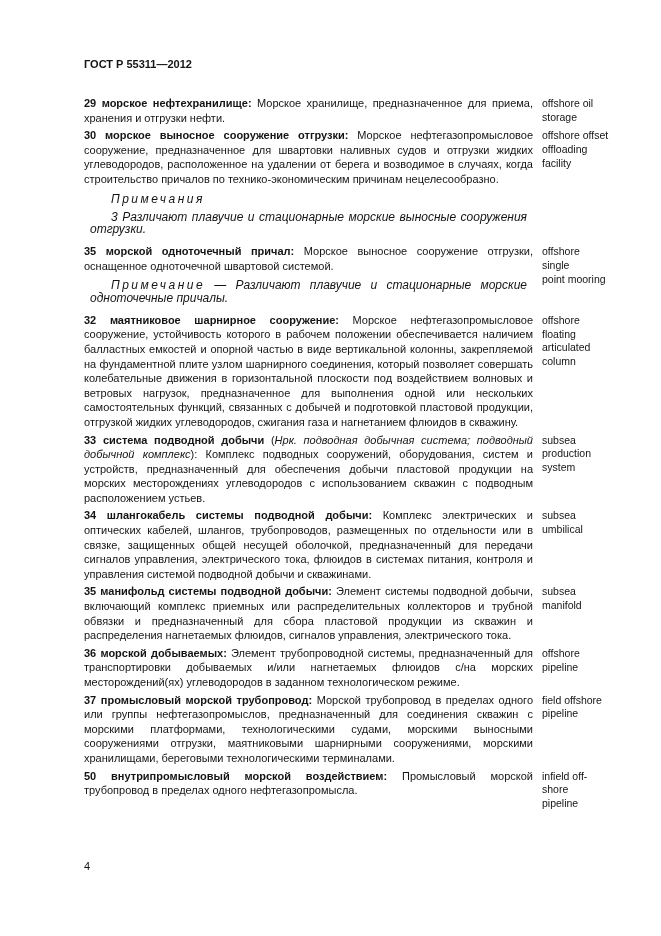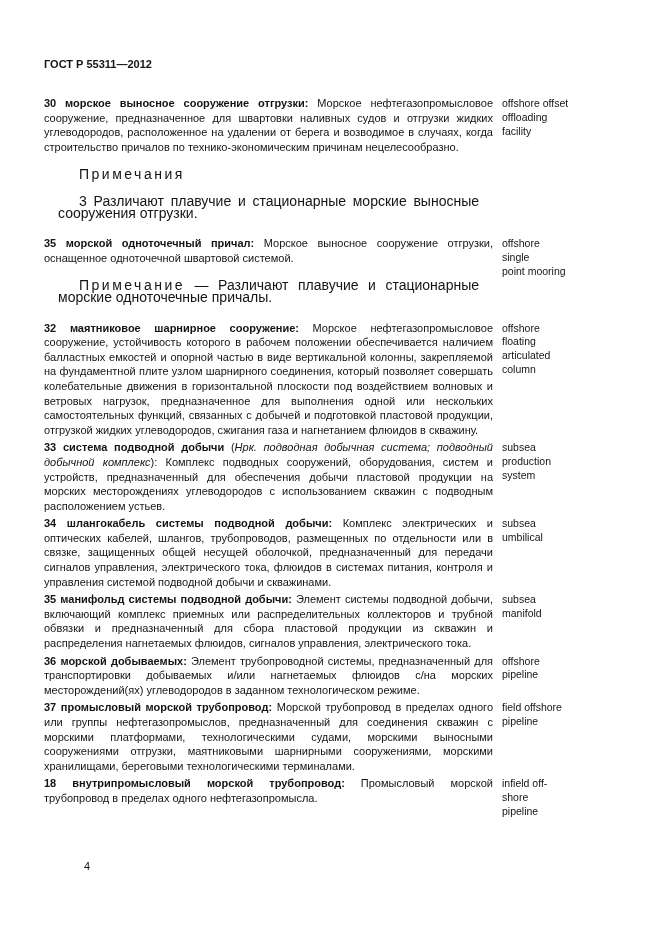--- a/index.html
+++ b/index.html
@@ -6,21 +6,21 @@
     margin: 0;
     padding: 0;
     background: #ffffff;
   }
   .page {
     width: 661px;
     height: 936px;
     background: #ffffff;
     position: relative;
     box-sizing: border-box;
-    padding: 58px 14px 0 44px;
+    padding: 58px 14px 0 84px;
     color: #141414;
     font-family: "Liberation Sans", "DejaVu Sans", sans-serif;
     overflow: hidden;
   }
   .doc-header {
     font-weight: bold;
     font-size: 11px;
     line-height: 13px;
     margin: 0 0 25px 0;
   }
@@ -48,42 +48,49 @@
     width: 100px;
     font-size: 10.5px;
     line-height: 13.8px;
     padding-top: 1px;
     text-align: left;
   }
   .note {
     margin: 4px 0 4px 0;
   }
   .note-p {
-    margin: 14px;
-    font-size: 14px;
+    margin: 6px;
+    font-size: 12px;
     line-height: 12.2px;
     text-indent: 21px;
     text-align: justify;
+    font-style: italic;
   }
   .note-label {
     letter-spacing: 2.5px;
   }
   .page-number {
     position: absolute;
     left: 84px;
     top: 860px;
     font-size: 11px;
   }
 </style>
 </head>
 <body>
 
 <div class="page">
   <div class="doc-header">ГОСТ Р 55311—2012</div>
   <div class="entries" id="entries">
+      <div class="entry">
+        <div class="entry-main">
+          <p class="entry-def"><span class="seg-bold">29 </span><span class="seg-bold">морское нефтехранилище:</span><span class="seg-regular"> Морское хранилище, предназначенное для приема, хранения и отгрузки нефти.</span></p>
+        </div>
+        <div class="entry-eng">offshore oil<br>storage</div>
+      </div>
       <div class="entry">
         <div class="entry-main">
           <p class="entry-def"><span class="seg-bold">30 </span><span class="seg-bold">морское выносное сооружение отгрузки:</span><span class="seg-regular"> Морское нефтегазопромысловое сооружение, предназначенное для швартовки наливных судов и отгрузки жидких углеводородов, расположенное на удалении от берега и возводимое в случаях, когда строительство причалов по технико-экономическим причинам нецелесообразно.</span></p>
           <div class="note">
             <p class="note-p"><span class="note-label">Примечания</span></p>
             <p class="note-p">3 Различают плавучие и стационарные морские выносные сооружения отгрузки.</p>
           </div>
         </div>
         <div class="entry-eng">offshore offset<br>offloading<br>facility</div>
       </div>
@@ -127,19 +134,19 @@
         <div class="entry-eng">offshore<br>pipeline</div>
       </div>
       <div class="entry">
         <div class="entry-main">
           <p class="entry-def"><span class="seg-bold">37 </span><span class="seg-bold">промысловый морской трубопровод:</span><span class="seg-regular"> Морской трубопровод в пределах одного или группы нефтегазопромыслов, предназначенный для соединения скважин с морскими платформами, технологическими судами, морскими выносными сооружениями отгрузки, маятниковыми шарнирными сооружениями, морскими хранилищами, береговыми технологическими терминалами.</span></p>
         </div>
         <div class="entry-eng">field offshore<br>pipeline</div>
       </div>
       <div class="entry">
         <div class="entry-main">
-          <p class="entry-def"><span class="seg-bold">18 </span><span class="seg-bold">внутрипромысловый морской трубопровод:</span><span class="seg-regular"> Промысловый морской трубопровод в пределах одного нефтегазопромысла.</span></p>
+          <p class="entry-def"><span class="seg-bold">50 </span><span class="seg-bold">внутрипромысловый морской воздействием:</span><span class="seg-regular"> Промысловый морской трубопровод в пределах одного нефтегазопромысла.</span></p>
         </div>
         <div class="entry-eng">infield off-<br>shore<br>pipeline</div>
       </div>
     </div>
   <div class="page-number">4</div>
 </div>
 
 </body></html>

